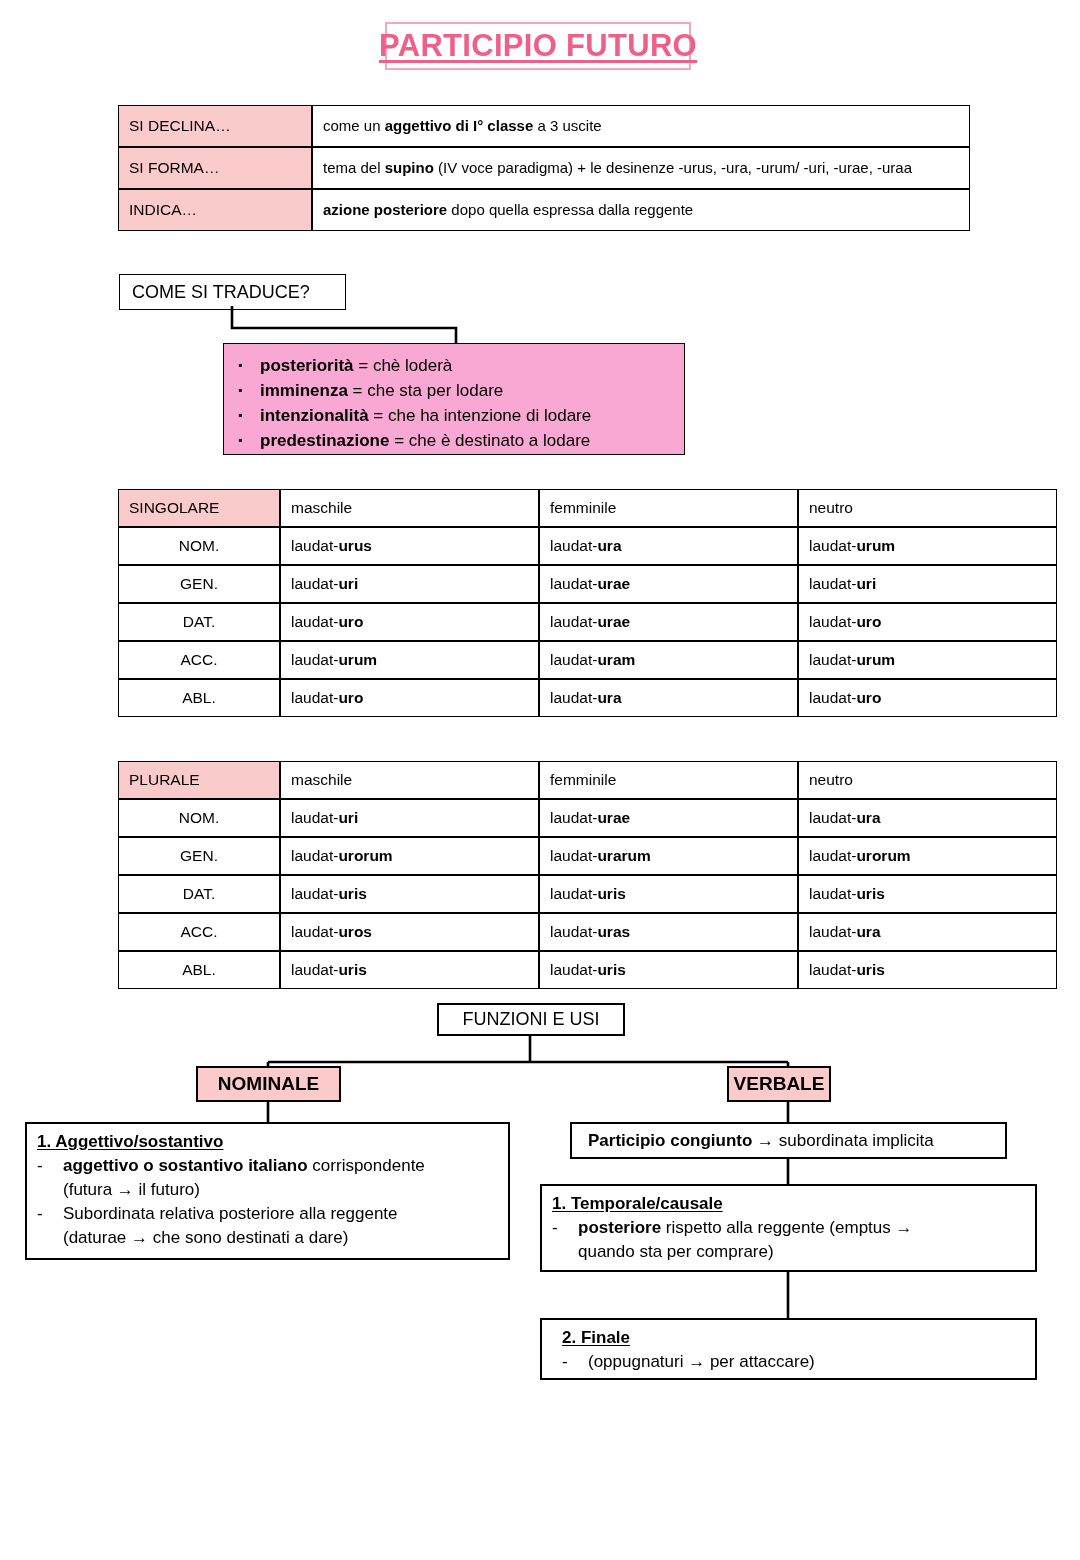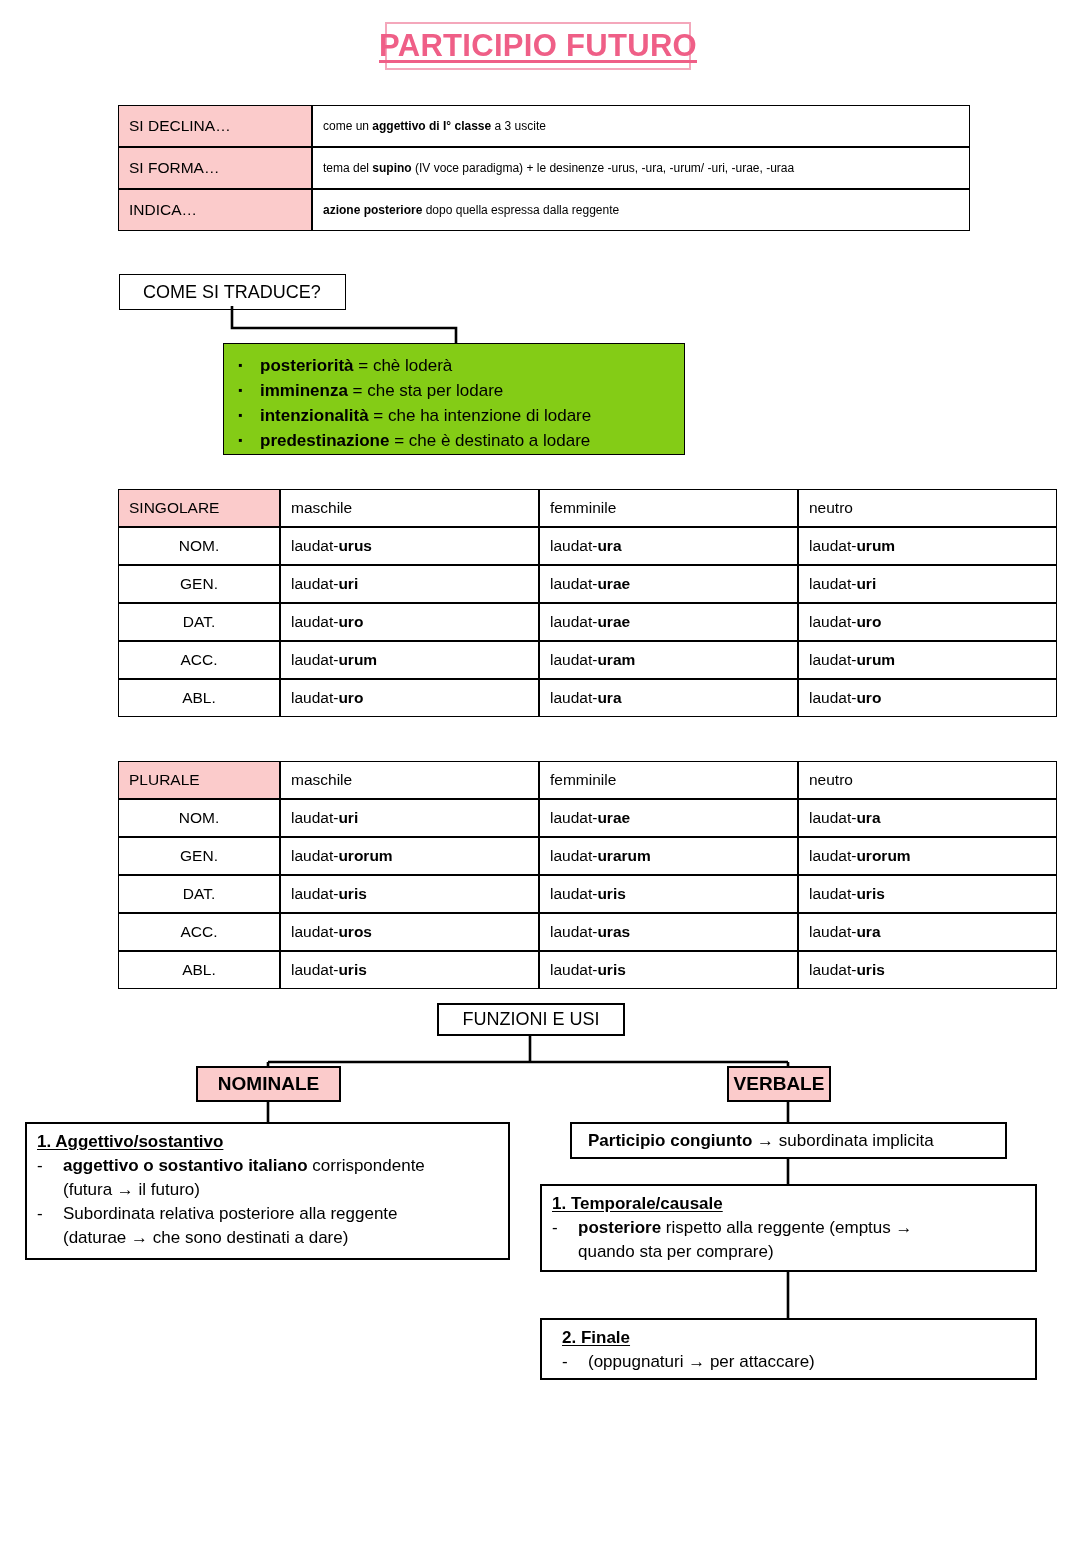--- a/index.html
+++ b/index.html
@@ -43,21 +43,21 @@
   .tbl {
     position: absolute;
     border-collapse: separate;
     border-spacing: 0;
     table-layout: fixed;
     border-radius: 32px;
   }
   .tbl td {
     border: 1.6px solid #000;
     padding: 6px 10px;
-    font-size: 12px;
+    font-size: 15px;
     vertical-align: middle;
     background: #ffffff;
     line-height: 1.25;
   }
   .pinkcell {
     background: #fbcbcb !important;
   }
 
   
   #info-table { left: 118px; top: 105px; width: 852px; }
@@ -68,38 +68,38 @@
   #traduce-box {
     position: absolute;
     left: 119px;
     top: 274px;
     width: 227px;
     height: 36px;
     border: 1.8px solid #000;
     box-sizing: border-box;
     display: flex;
     align-items: center;
-    padding-left: 23px;
+    padding-left: 12px;
     font-size: 18px;
   }
   #traduce-connector {
     position: absolute;
     left: 115px;
     top: 306px;
     width: 350px;
     height: 48px;
     pointer-events: none;
   }
   #traduce-values {
     position: absolute;
     left: 223px;
     top: 343px;
     width: 462px;
     height: 112px;
-    background: #84cc16;
+    background: #f9a8d4;
     border: 1.8px solid #000;
     box-sizing: border-box;
     padding: 9px 0 8px 14px;
   }
   #traduce-values ul {
     margin: 0;
     padding: 0;
     list-style: none;
   }
   #traduce-values li {

